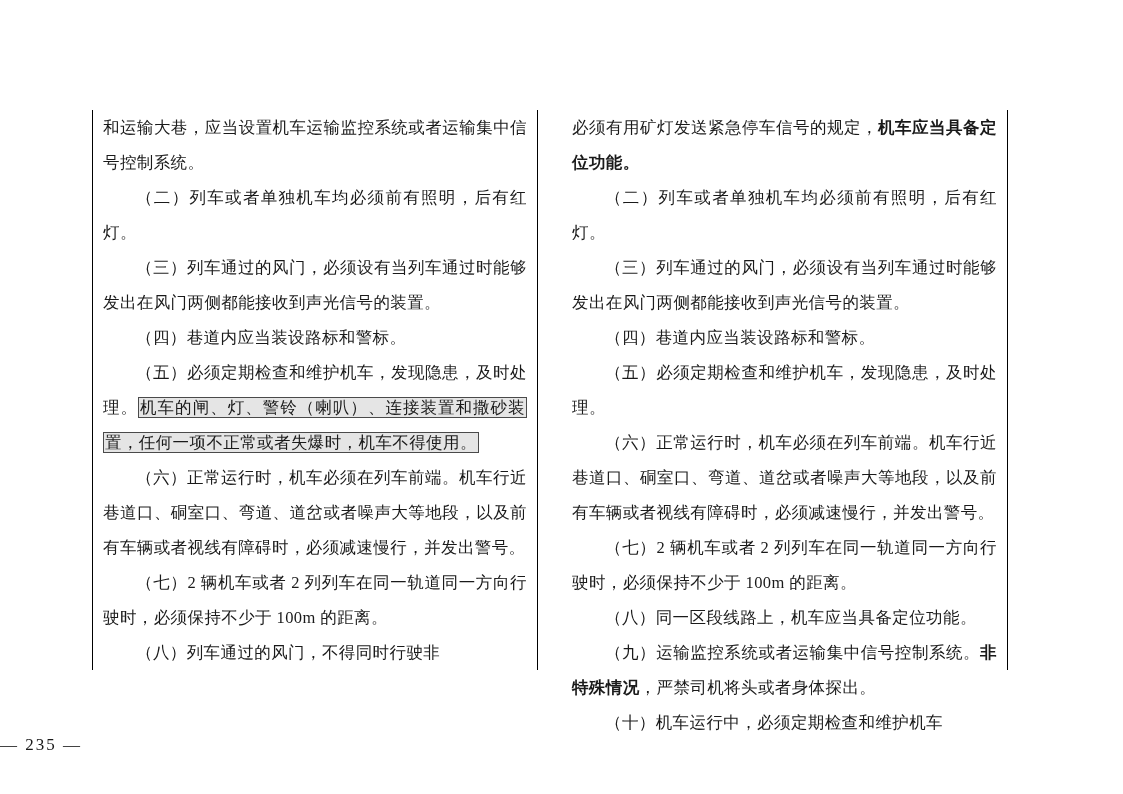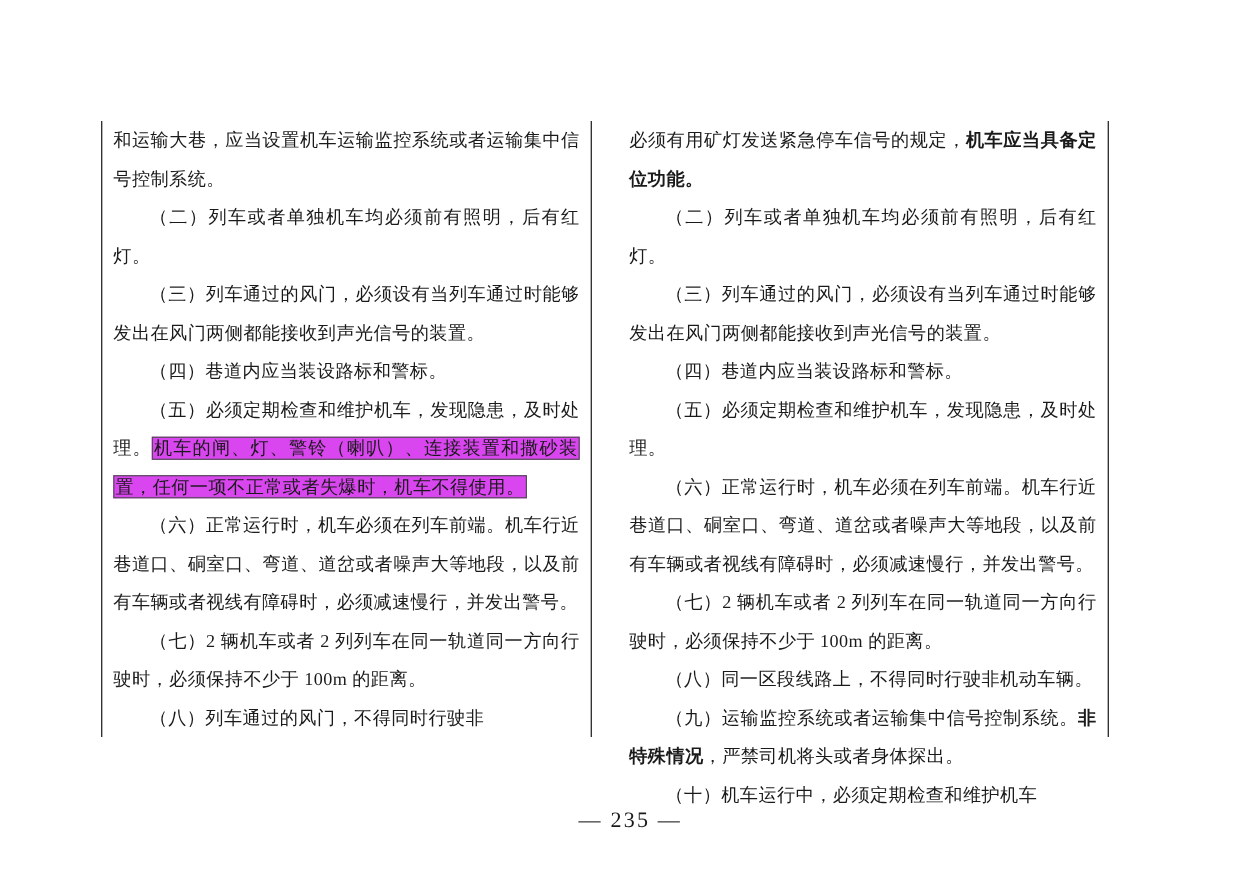--- a/index.html
+++ b/index.html
@@ -59,35 +59,34 @@
     text-indent: 0;
   }
   .para.indent {
     text-indent: 2em;
   }
   .bold {
     font-weight: bold;
   }
   .boxed {
     border: 1px solid #4a4a4a;
-    background: #d946ef;
+    background: #e5e5e5;
     padding: 0 1px;
     box-decoration-break: clone;
     -webkit-box-decoration-break: clone;
   }
   .footer {
     position: absolute;
     left: 0;
     right: 0;
     top: 735px;
-    text-align: center;
-    font-size: 20px;
+    text-align: left;
+    font-size: 17px;
     letter-spacing: 2px;
     color: #1a1a1a;
-    margin-left: 23px;
   }
 </style>
 </head>
 <body>
 
 <div class="page">
   <div class="columns">
     <div class="col col-left" id="col-left">
         <div class="para"><span>和运输大巷，应当设置机车运输监控系统或者运输集中信号控制系统。</span></div>
         <div class="para indent"><span>（二）列车或者单独机车均必须前有照明，后有红灯。</span></div>
@@ -100,19 +99,19 @@
       </div>
     <div class="col-gap"></div>
     <div class="col col-right" id="col-right">
         <div class="para"><span>必须有用矿灯发送紧急停车信号的规定，</span><span class="bold">机车应当具备定位功能。</span></div>
         <div class="para indent"><span>（二）列车或者单独机车均必须前有照明，后有红灯。</span></div>
         <div class="para indent"><span>（三）列车通过的风门，必须设有当列车通过时能够发出在风门两侧都能接收到声光信号的装置。</span></div>
         <div class="para indent"><span>（四）巷道内应当装设路标和警标。</span></div>
         <div class="para indent"><span>（五）必须定期检查和维护机车，发现隐患，及时处理。</span></div>
         <div class="para indent"><span>（六）正常运行时，机车必须在列车前端。机车行近巷道口、硐室口、弯道、道岔或者噪声大等地段，以及前有车辆或者视线有障碍时，必须减速慢行，并发出警号。</span></div>
         <div class="para indent"><span>（七）2 辆机车或者 2 列列车在同一轨道同一方向行驶时，必须保持不少于 100m 的距离。</span></div>
-        <div class="para indent"><span>（八）同一区段线路上，不得同时行驶非机动车辆。</span></div>
+        <div class="para indent"><span>（八）同一区段线路上，机车应当具备定位功能。</span></div>
         <div class="para indent"><span>（九）运输监控系统或者运输集中信号控制系统。</span><span class="bold">非特殊情况</span><span>，严禁司机将头或者身体探出。</span></div>
         <div class="para indent"><span>（十）机车运行中，必须定期检查和维护机车</span></div>
       </div>
   </div>
   <div class="footer">— 235 —</div>
 </div>
 
 </body></html>

